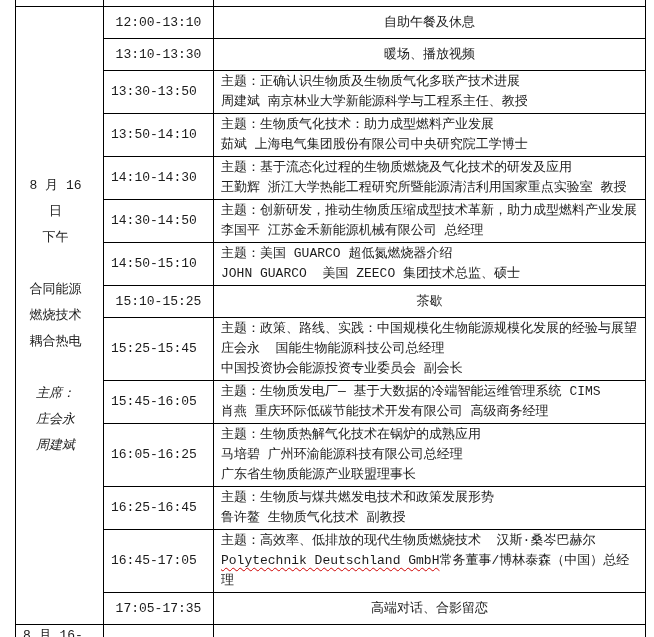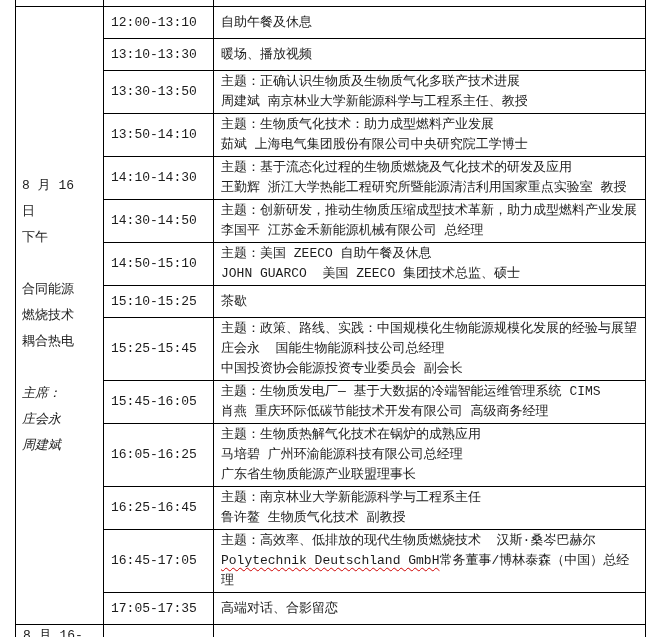--- a/index.html
+++ b/index.html
@@ -22,21 +22,21 @@
   td{
     border:1px solid #000;
     padding:1px 7px;
     font-size:13px;
     line-height:20px;
     vertical-align:middle;
     white-space:pre-wrap;
     overflow:hidden;
   }
   tr.sliver td{height:6px;padding:0;border-top:none;}
-  tr[data-lines="1"] td{height:29px;}
+  tr[data-lines="1"] td{height:29px;text-align:center;}
   tr.visit-row td{height:27px;}
   td.session-info{
     vertical-align:middle;
     padding:2px 6px;
   }
   td.session-info .grp{margin:0 8px 26px 0;}
   td.session-info .grp:last-child{margin-bottom:0;font-style:italic;}
   td.session-info .iline{line-height:26px;font-size:13px;}
   td.time-cell{vertical-align:middle;}
   .cline{line-height:20px;}
@@ -81,41 +81,41 @@
         <tr data-lines="2">
           <td class="time-cell">14:10-14:30</td>
           <td class="content-cell"><div class="cline">主题：基于流态化过程的生物质燃烧及气化技术的研发及应用</div><div class="cline">王勤辉 浙江大学热能工程研究所暨能源清洁利用国家重点实验室 教授</div></td>
         </tr>
         <tr data-lines="2">
           <td class="time-cell">14:30-14:50</td>
           <td class="content-cell"><div class="cline">主题：创新研发，推动生物质压缩成型技术革新，助力成型燃料产业发展</div><div class="cline">李国平 江苏金禾新能源机械有限公司 总经理</div></td>
         </tr>
         <tr data-lines="2">
           <td class="time-cell">14:50-15:10</td>
-          <td class="content-cell"><div class="cline">主题：美国 ZEECO 自助午餐及休息</div><div class="cline">JOHN GUARCO  美国 ZEECO 集团技术总监、硕士</div></td>
+          <td class="content-cell"><div class="cline">主题：美国 GUARCO 超低氮燃烧器介绍</div><div class="cline">JOHN GUARCO  美国 ZEECO 集团技术总监、硕士</div></td>
         </tr>
         <tr data-lines="1">
           <td class="time-cell">15:10-15:25</td>
           <td class="content-cell"><div class="cline">茶歇</div></td>
         </tr>
         <tr data-lines="3">
           <td class="time-cell">15:25-15:45</td>
           <td class="content-cell"><div class="cline">主题：政策、路线、实践：中国规模化生物能源规模化发展的经验与展望</div><div class="cline">庄会永  国能生物能源科技公司总经理</div><div class="cline">中国投资协会能源投资专业委员会 副会长</div></td>
         </tr>
         <tr data-lines="2">
           <td class="time-cell">15:45-16:05</td>
           <td class="content-cell"><div class="cline">主题：生物质发电厂— 基于大数据的冷端智能运维管理系统 CIMS</div><div class="cline">肖燕 重庆环际低碳节能技术开发有限公司 高级商务经理</div></td>
         </tr>
         <tr data-lines="3">
           <td class="time-cell">16:05-16:25</td>
           <td class="content-cell"><div class="cline">主题：生物质热解气化技术在锅炉的成熟应用</div><div class="cline">马培碧 广州环渝能源科技有限公司总经理</div><div class="cline">广东省生物质能源产业联盟理事长</div></td>
         </tr>
         <tr data-lines="2">
           <td class="time-cell">16:25-16:45</td>
-          <td class="content-cell"><div class="cline">主题：南京林业大学新能源科学与工程系主任</div><div class="cline">鲁许鳌 生物质气化技术 副教授</div></td>
+          <td class="content-cell"><div class="cline">主题：生物质与煤共燃发电技术和政策发展形势</div><div class="cline">鲁许鳌 生物质气化技术 副教授</div></td>
         </tr>
         <tr data-lines="2">
           <td class="time-cell">16:45-17:05</td>
           <td class="content-cell"><div class="cline">主题：高效率、低排放的现代生物质燃烧技术  汉斯·桑岑巴赫尔</div><div class="cline"><span class="spell">Polytechnik Deutschland GmbH</span><span>常务董事/博林泰森（中国）总经理</span></div></td>
         </tr>
         <tr data-lines="1">
           <td class="time-cell">17:05-17:35</td>
           <td class="content-cell"><div class="cline">高端对话、合影留恋</div></td>
         </tr>
         <tr class="visit-row">

